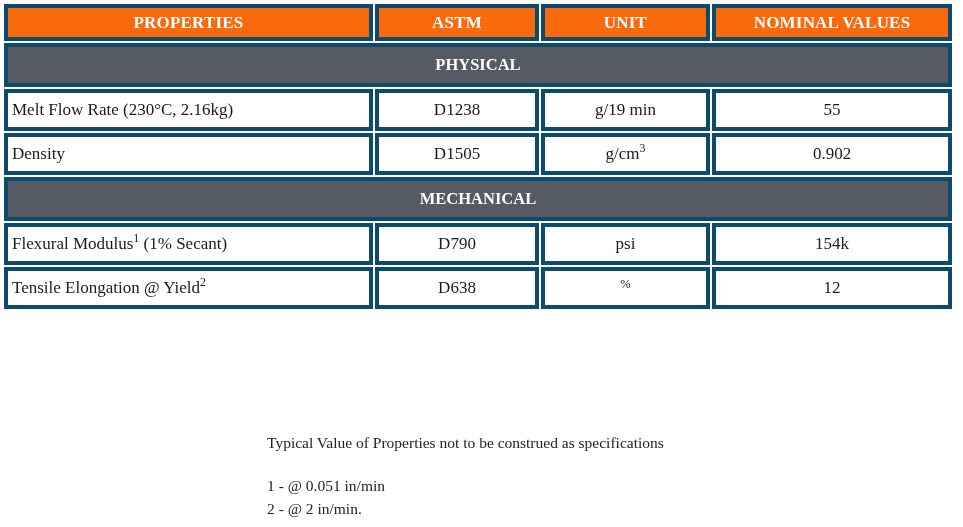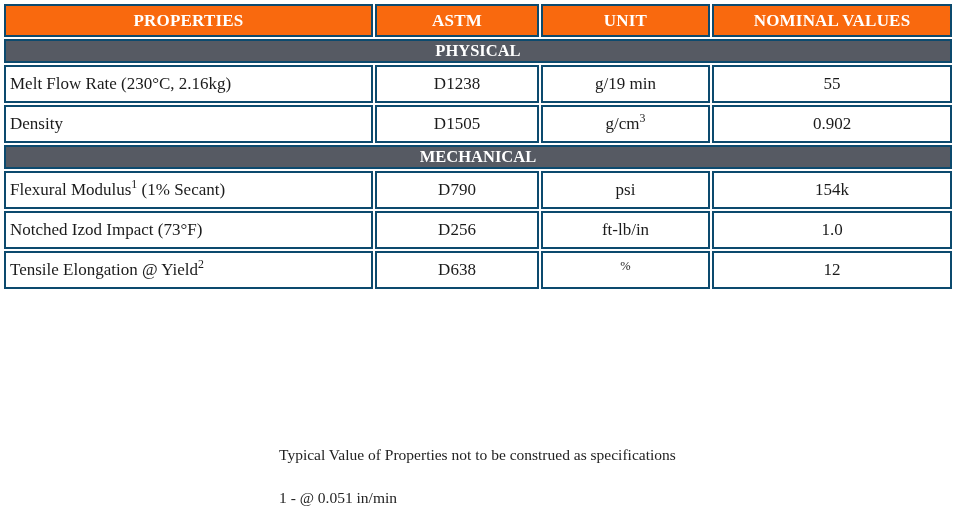--- a/index.html
+++ b/index.html
@@ -17,40 +17,40 @@
     overflow: hidden;
   }
   table.props {
     border-collapse: separate;
     border-spacing: 2px;
     table-layout: fixed;
     width: 946px;
     margin: 2px 0 0 2px;
   }
   table.props th, table.props td {
-    border: 2px solid #0c4a6e;
+    border: 4px solid #0c4a6e;
     overflow: hidden;
   }
   tr.head th {
     background: #f9690e;
     color: #ffffff;
     font-weight: bold;
     font-size: 17px;
     height: 27px;
     text-align: center;
     letter-spacing: 0.2px;
   }
   tr.section td {
     background: #565a63;
     color: #ffffff;
     font-weight: bold;
     font-size: 16.5px;
     height: 20px;
     text-align: center;
-    padding: 0;
+    padding: 8px;
   }
   tr.row td {
     background: #ffffff;
     color: #1b1b1b;
     font-size: 17px;
     height: 32px;
     text-align: center;
     padding: 1px 2px;
   }
   tr.row td.prop {
@@ -73,21 +73,21 @@
     display: block;
   }
   .footnotes {
     position: absolute;
     left: 267px;
     top: 431px;
     color: #232323;
     font-size: 15.5px;
   }
   .footnotes p {
-    margin: 12px;
+    margin: 0;
     line-height: 23px;
   }
   .footnotes p.disclaimer {
     margin-bottom: 20px;
   }
 </style>
 </head>
 <body>
 
 <div class="sheet">
@@ -131,26 +131,20 @@
       </tr>
 
       <tr class="row">
         <td class="prop"><span>Flexural Modulus</span><sup>1</sup><span> (1% Secant)</span></td>
         <td>D790</td>
         <td><span class="u">psi</span><sup></sup></td>
         <td>154k</td>
       </tr>
 
 
-      <tr class="row">
-        <td class="prop"><span>Notched Izod Impact (73°F)</span><sup></sup><span></span></td>
-        <td>D256</td>
-        <td><span class="u">ft-lb/in</span><sup></sup></td>
-        <td>1.0</td>
-      </tr>
 
       <tr class="row">
         <td class="prop"><span>Tensile Elongation @ Yield</span><sup>2</sup><span></span></td>
         <td>D638</td>
         <td class="unit-small"><span class="u">%</span><sup></sup></td>
         <td>12</td>
       </tr>
 
     </tbody>
   </table>

